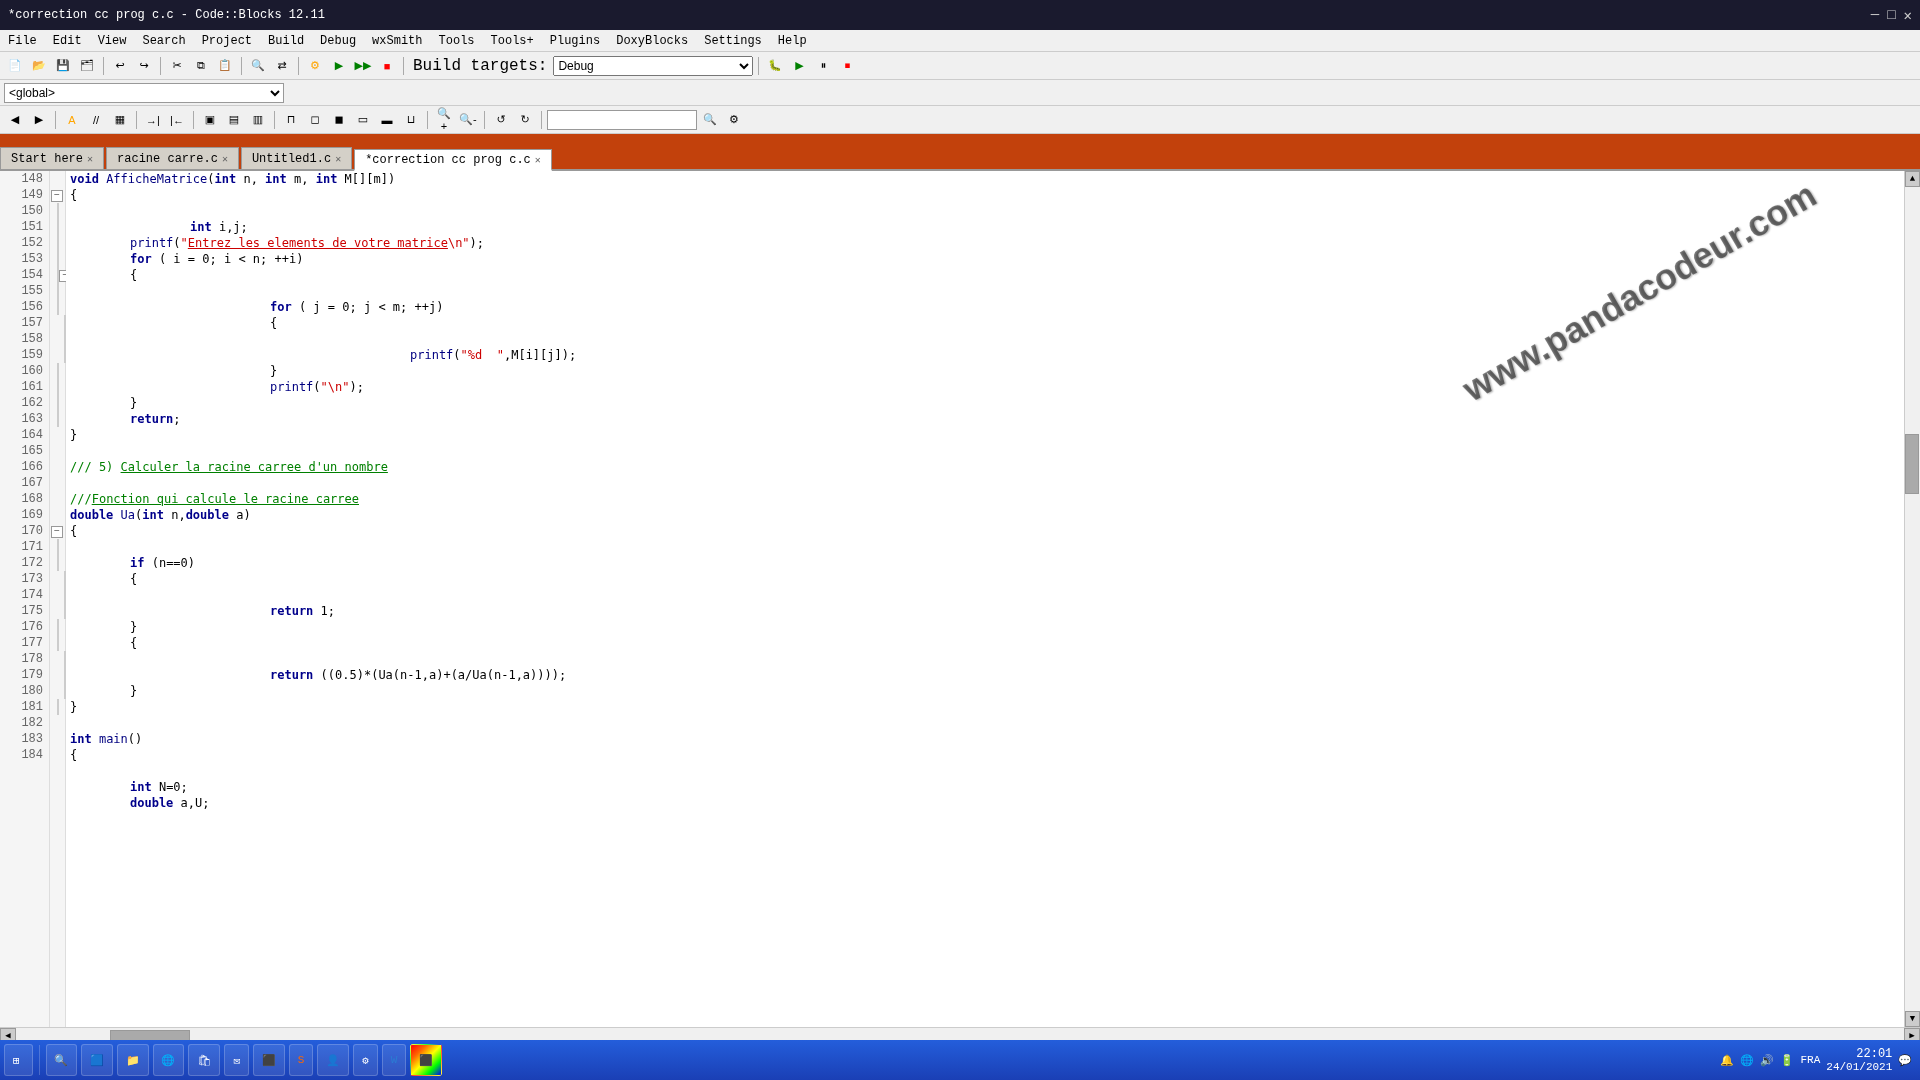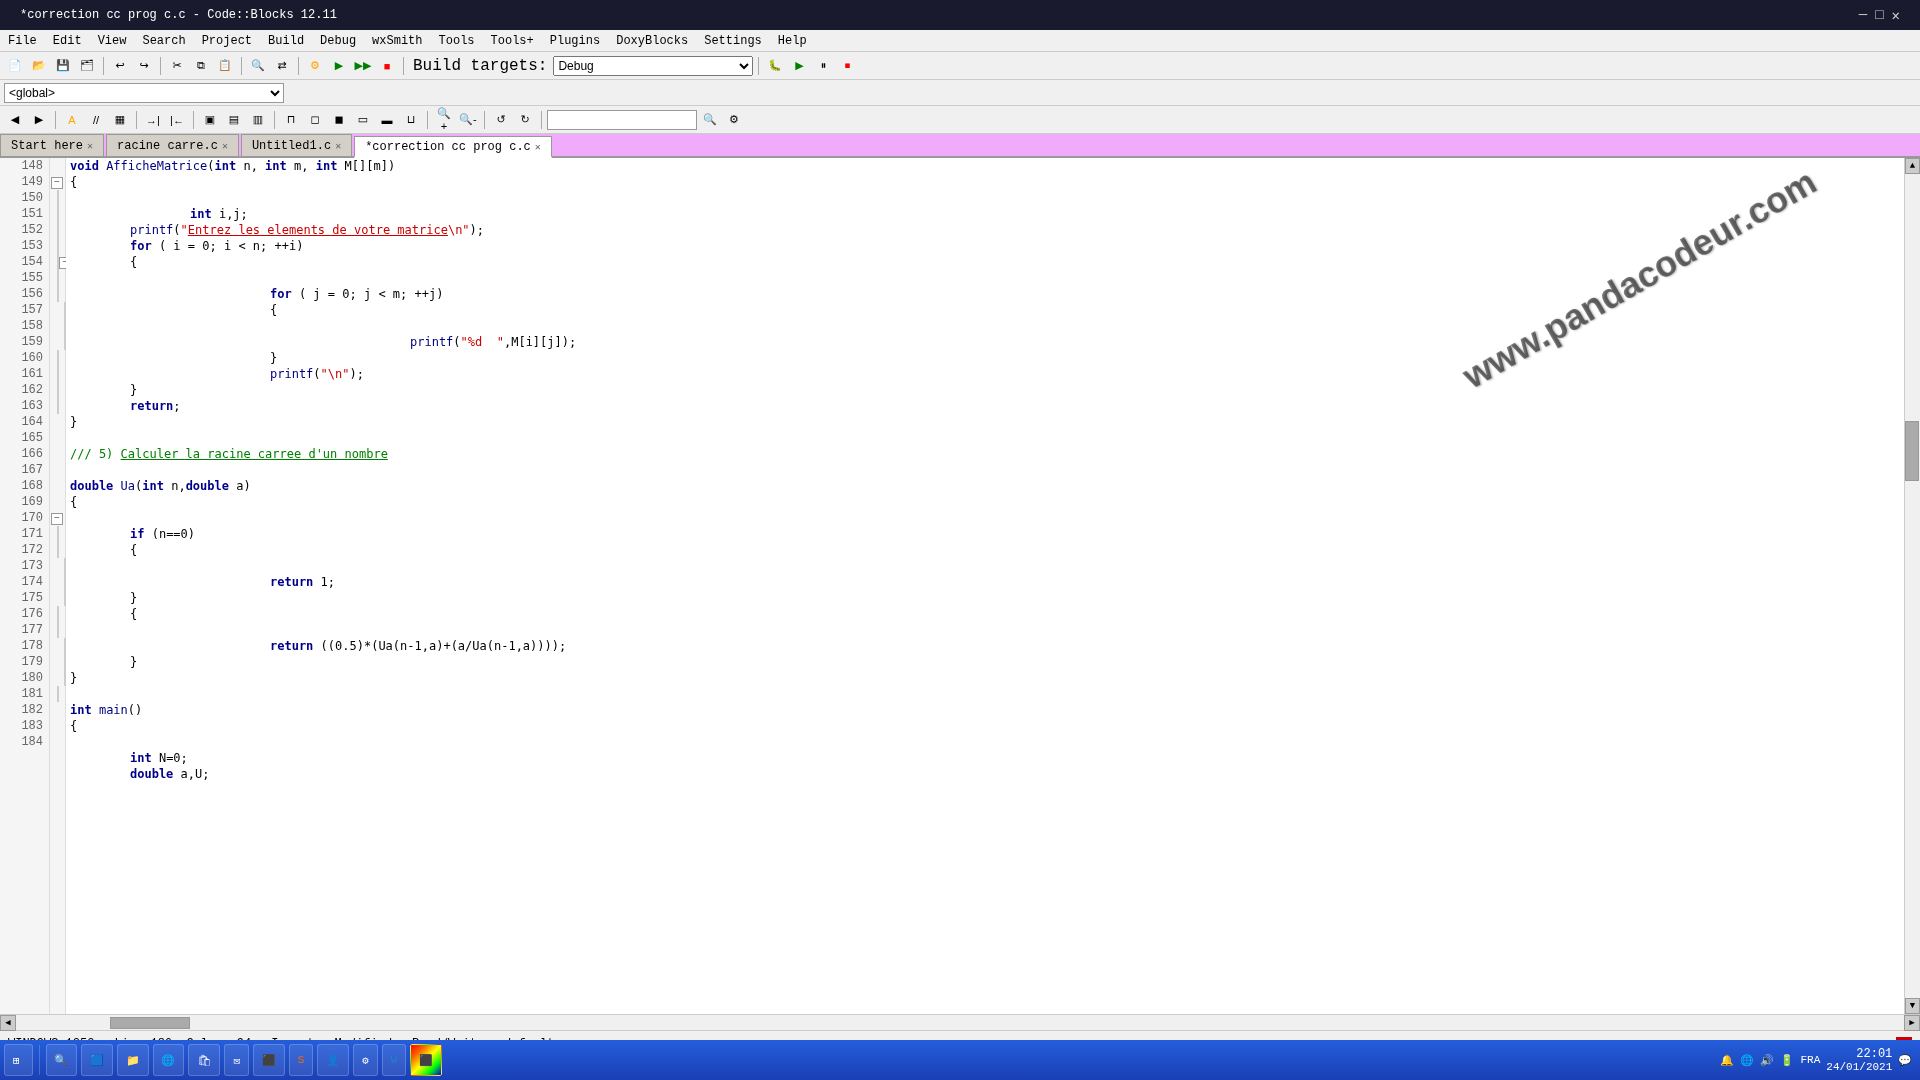--- a/index.html
+++ b/index.html
@@ -14,21 +14,21 @@
     }
 
     
     #title-bar {
       background: #1a1a2e;
       color: white;
       height: 30px;
       display: flex;
       align-items: center;
       justify-content: space-between;
-      padding: 0 20px;
+      padding: 0 8px;
     }
     #title-bar .title {
       font-size: 12px;
       color: #ffffff;
     }
     #title-bar .window-controls {
       display: flex;
       gap: 8px;
     }
     #title-bar .window-controls span {
@@ -92,22 +92,22 @@
     }
     #scope-bar select {
       height: 20px;
       font-size: 12px;
       border: 1px solid #999;
       background: white;
     }
 
     
     #tab-bar {
-      background: #f0abfc;
-      height: 24px;
+      background: #c2410c;
+      height: 37px;
       display: flex;
       align-items: flex-end;
       border-bottom: 2px solid #999;
     }
     .tab {
       padding: 3px 10px;
       font-size: 12px;
       border: 1px solid #999;
       border-bottom: none;
       background: #d4d0c8;
@@ -555,20 +555,23 @@
     </div>
 
     <div class="code-line"></div>
 
     <div class="code-line">
       <span class="comment">/// 5) <span class="underline-text">Calculer la racine carree d'un nombre</span></span>
     </div>
 
     <div class="code-line"></div>
 
+    <div class="code-line">
+      <span class="comment">///<span class="underline-text">Fonction qui calcule le racine carree</span></span>
+    </div>
 
     <div class="code-line">
       <span class="kw">double </span><span class="fn">Ua</span><span>(</span><span class="kw">int</span><span> n,</span><span class="kw">double</span><span> a)</span>
     </div>
 
     <div class="code-line">
       <span>{</span>
     </div>
 
     <div class="code-line"></div>

